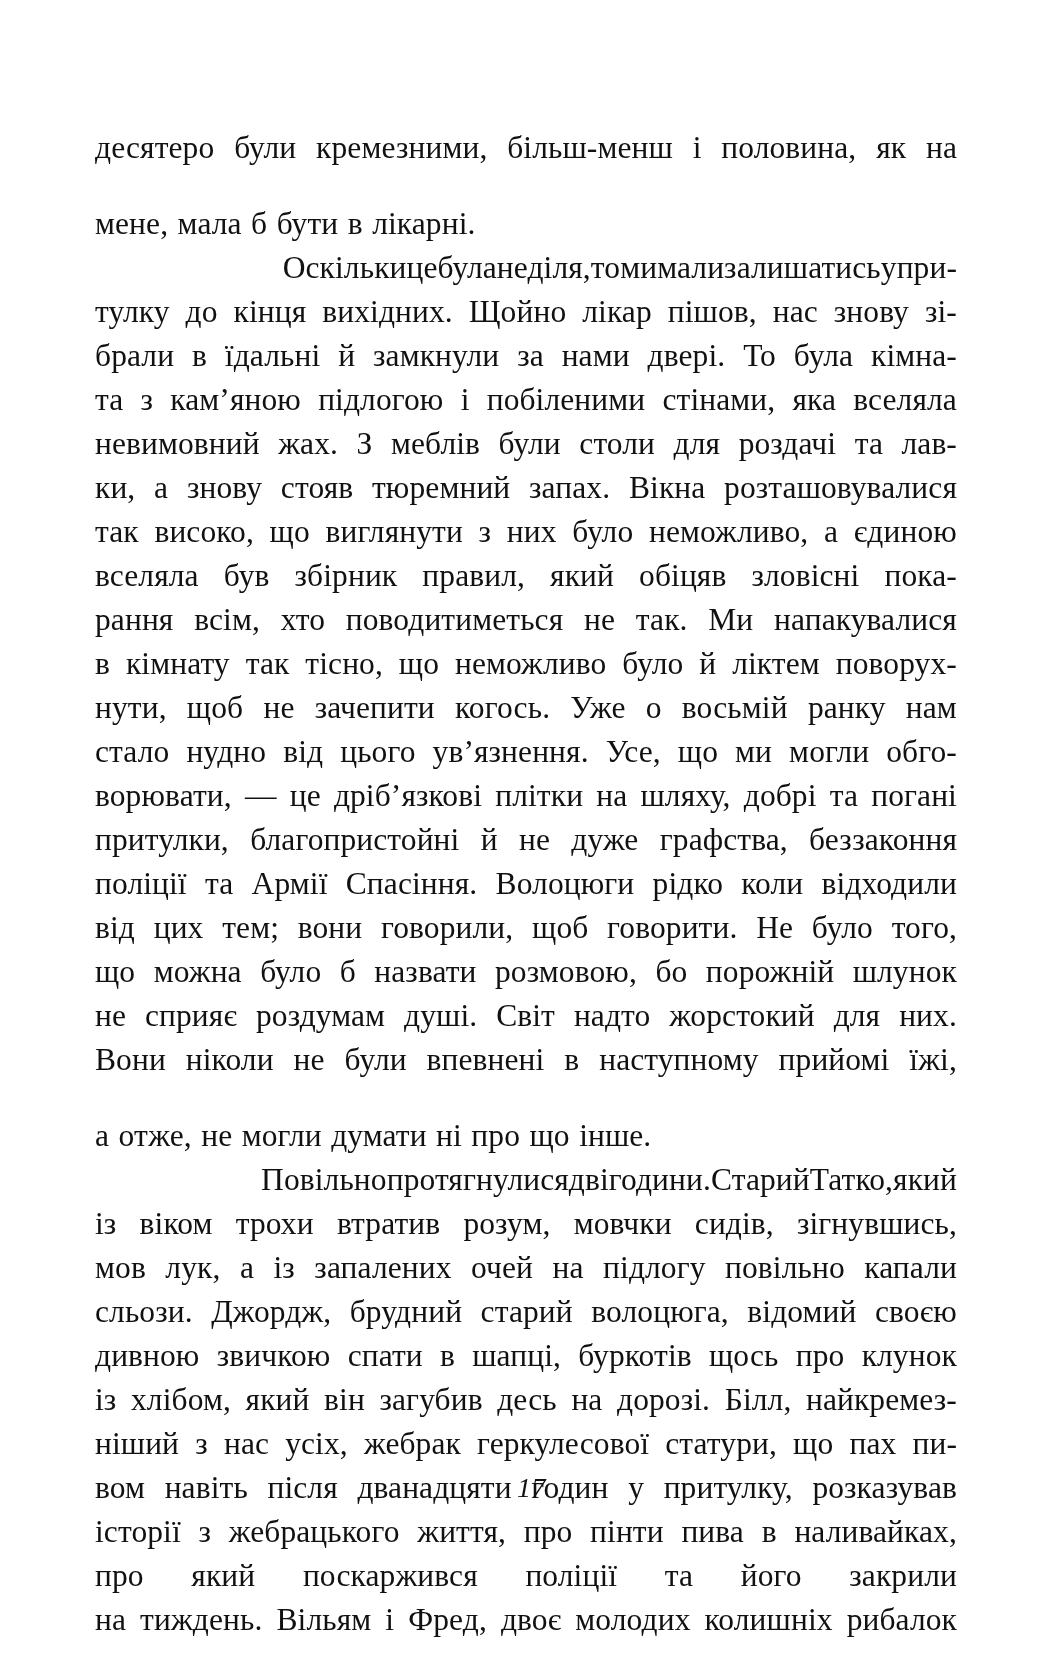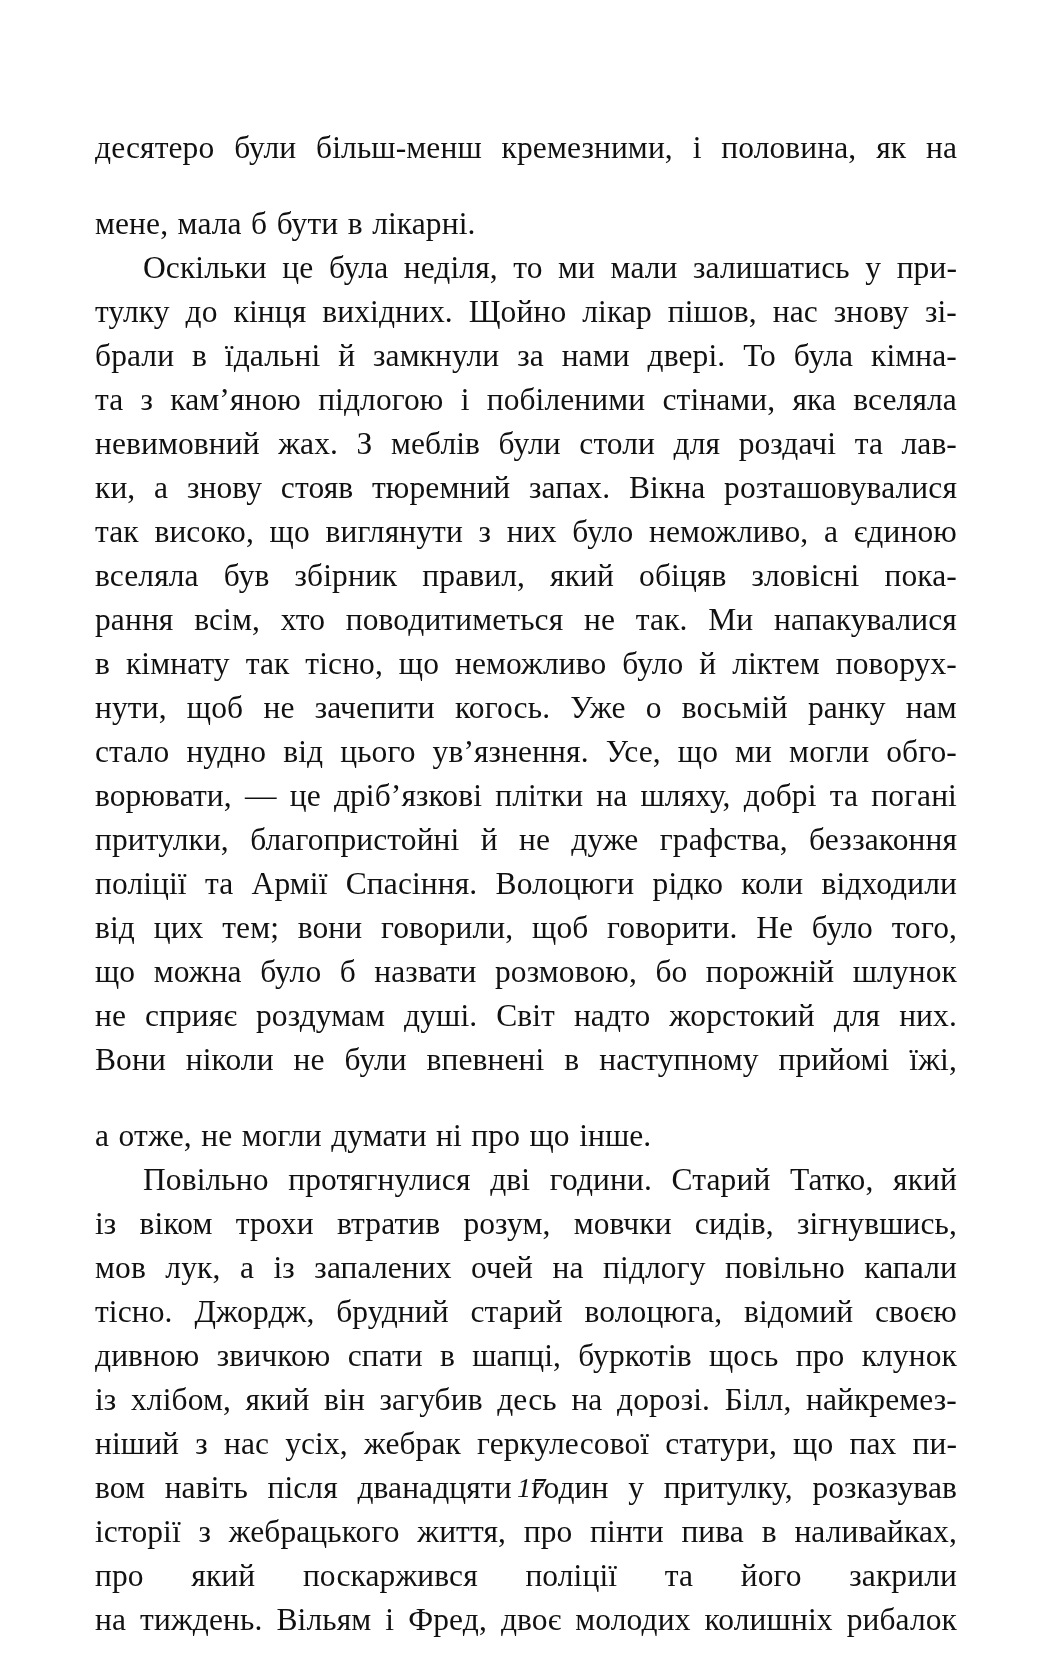--- a/index.html
+++ b/index.html
@@ -49,20 +49,21 @@
   }
 
   .line.flush .w + .w {
     margin-left: 0.30em;
   }
 
   
   .line.indent {
     padding-left: 48px;
     box-sizing: border-box;
+    justify-content: flex-end;
   }
 
   .w {
     display: inline-block;
   }
 
   .folio {
     position: absolute;
     left: 0;
     top: 1472px;
@@ -75,21 +76,21 @@
     letter-spacing: 0.5px;
   }
 </style>
 </head>
 <body>
 
 <div class="page">
 
   <div class="text-block">
       <div>
-        <div class="line justify"><span class="w">десятеро</span><span class="w">були</span><span class="w">більш-менш</span><span class="w">кремезними,</span><span class="w">і</span><span class="w">половина,</span><span class="w">як</span><span class="w">на</span></div>
+        <div class="line justify"><span class="w">десятеро</span><span class="w">були</span><span class="w">кремезними,</span><span class="w">більш-менш</span><span class="w">і</span><span class="w">половина,</span><span class="w">як</span><span class="w">на</span></div>
         <div class="line flush"><span class="w">мене,</span><span class="w">мала</span><span class="w">б</span><span class="w">бути</span><span class="w">в</span><span class="w">лікарні.</span></div>
       </div>
       <div>
         <div class="line justify indent"><span class="w">Оскільки</span><span class="w">це</span><span class="w">була</span><span class="w">неділя,</span><span class="w">то</span><span class="w">ми</span><span class="w">мали</span><span class="w">залишатись</span><span class="w">у</span><span class="w">при-</span></div>
         <div class="line justify"><span class="w">тулку</span><span class="w">до</span><span class="w">кінця</span><span class="w">вихідних.</span><span class="w">Щойно</span><span class="w">лікар</span><span class="w">пішов,</span><span class="w">нас</span><span class="w">знову</span><span class="w">зі-</span></div>
         <div class="line justify"><span class="w">брали</span><span class="w">в</span><span class="w">їдальні</span><span class="w">й</span><span class="w">замкнули</span><span class="w">за</span><span class="w">нами</span><span class="w">двері.</span><span class="w">То</span><span class="w">була</span><span class="w">кімна-</span></div>
         <div class="line justify"><span class="w">та</span><span class="w">з</span><span class="w">кам’яною</span><span class="w">підлогою</span><span class="w">і</span><span class="w">побіленими</span><span class="w">стінами,</span><span class="w">яка</span><span class="w">вселяла</span></div>
         <div class="line justify"><span class="w">невимовний</span><span class="w">жах.</span><span class="w">З</span><span class="w">меблів</span><span class="w">були</span><span class="w">столи</span><span class="w">для</span><span class="w">роздачі</span><span class="w">та</span><span class="w">лав-</span></div>
         <div class="line justify"><span class="w">ки,</span><span class="w">а</span><span class="w">знову</span><span class="w">стояв</span><span class="w">тюремний</span><span class="w">запах.</span><span class="w">Вікна</span><span class="w">розташовувалися</span></div>
         <div class="line justify"><span class="w">так</span><span class="w">високо,</span><span class="w">що</span><span class="w">виглянути</span><span class="w">з</span><span class="w">них</span><span class="w">було</span><span class="w">неможливо,</span><span class="w">а</span><span class="w">єдиною</span></div>
@@ -104,21 +105,21 @@
         <div class="line justify"><span class="w">від</span><span class="w">цих</span><span class="w">тем;</span><span class="w">вони</span><span class="w">говорили,</span><span class="w">щоб</span><span class="w">говорити.</span><span class="w">Не</span><span class="w">було</span><span class="w">того,</span></div>
         <div class="line justify"><span class="w">що</span><span class="w">можна</span><span class="w">було</span><span class="w">б</span><span class="w">назвати</span><span class="w">розмовою,</span><span class="w">бо</span><span class="w">порожній</span><span class="w">шлунок</span></div>
         <div class="line justify"><span class="w">не</span><span class="w">сприяє</span><span class="w">роздумам</span><span class="w">душі.</span><span class="w">Світ</span><span class="w">надто</span><span class="w">жорстокий</span><span class="w">для</span><span class="w">них.</span></div>
         <div class="line justify"><span class="w">Вони</span><span class="w">ніколи</span><span class="w">не</span><span class="w">були</span><span class="w">впевнені</span><span class="w">в</span><span class="w">наступному</span><span class="w">прийомі</span><span class="w">їжі,</span></div>
         <div class="line flush"><span class="w">а</span><span class="w">отже,</span><span class="w">не</span><span class="w">могли</span><span class="w">думати</span><span class="w">ні</span><span class="w">про</span><span class="w">що</span><span class="w">інше.</span></div>
       </div>
       <div>
         <div class="line justify indent"><span class="w">Повільно</span><span class="w">протягнулися</span><span class="w">дві</span><span class="w">години.</span><span class="w">Старий</span><span class="w">Татко,</span><span class="w">який</span></div>
         <div class="line justify"><span class="w">із</span><span class="w">віком</span><span class="w">трохи</span><span class="w">втратив</span><span class="w">розум,</span><span class="w">мовчки</span><span class="w">сидів,</span><span class="w">зігнувшись,</span></div>
         <div class="line justify"><span class="w">мов</span><span class="w">лук,</span><span class="w">а</span><span class="w">із</span><span class="w">запалених</span><span class="w">очей</span><span class="w">на</span><span class="w">підлогу</span><span class="w">повільно</span><span class="w">капали</span></div>
-        <div class="line justify"><span class="w">тісно.</span><span class="w">Джордж,</span><span class="w">брудний</span><span class="w">старий</span><span class="w">волоцюга,</span><span class="w">відомий</span><span class="w">своєю</span></div>
+        <div class="line justify"><span class="w">сльози.</span><span class="w">Джордж,</span><span class="w">брудний</span><span class="w">старий</span><span class="w">волоцюга,</span><span class="w">відомий</span><span class="w">своєю</span></div>
         <div class="line justify"><span class="w">дивною</span><span class="w">звичкою</span><span class="w">спати</span><span class="w">в</span><span class="w">шапці,</span><span class="w">буркотів</span><span class="w">щось</span><span class="w">про</span><span class="w">клунок</span></div>
         <div class="line justify"><span class="w">із</span><span class="w">хлібом,</span><span class="w">який</span><span class="w">він</span><span class="w">загубив</span><span class="w">десь</span><span class="w">на</span><span class="w">дорозі.</span><span class="w">Білл,</span><span class="w">найкремез-</span></div>
         <div class="line justify"><span class="w">ніший</span><span class="w">з</span><span class="w">нас</span><span class="w">усіх,</span><span class="w">жебрак</span><span class="w">геркулесової</span><span class="w">статури,</span><span class="w">що</span><span class="w">пах</span><span class="w">пи-</span></div>
         <div class="line justify"><span class="w">вом</span><span class="w">навіть</span><span class="w">після</span><span class="w">дванадцяти</span><span class="w">годин</span><span class="w">у</span><span class="w">притулку,</span><span class="w">розказував</span></div>
         <div class="line justify"><span class="w">історії</span><span class="w">з</span><span class="w">жебрацького</span><span class="w">життя,</span><span class="w">про</span><span class="w">пінти</span><span class="w">пива</span><span class="w">в</span><span class="w">наливайках,</span></div>
         <div class="line justify"><span class="w">про</span><span class="w">який</span><span class="w">поскаржився</span><span class="w">поліції</span><span class="w">та</span><span class="w">його</span><span class="w">закрили</span></div>
         <div class="line justify"><span class="w">на</span><span class="w">тиждень.</span><span class="w">Вільям</span><span class="w">і</span><span class="w">Фред,</span><span class="w">двоє</span><span class="w">молодих</span><span class="w">колишніх</span><span class="w">рибалок</span></div>
       </div>
     </div>
 

